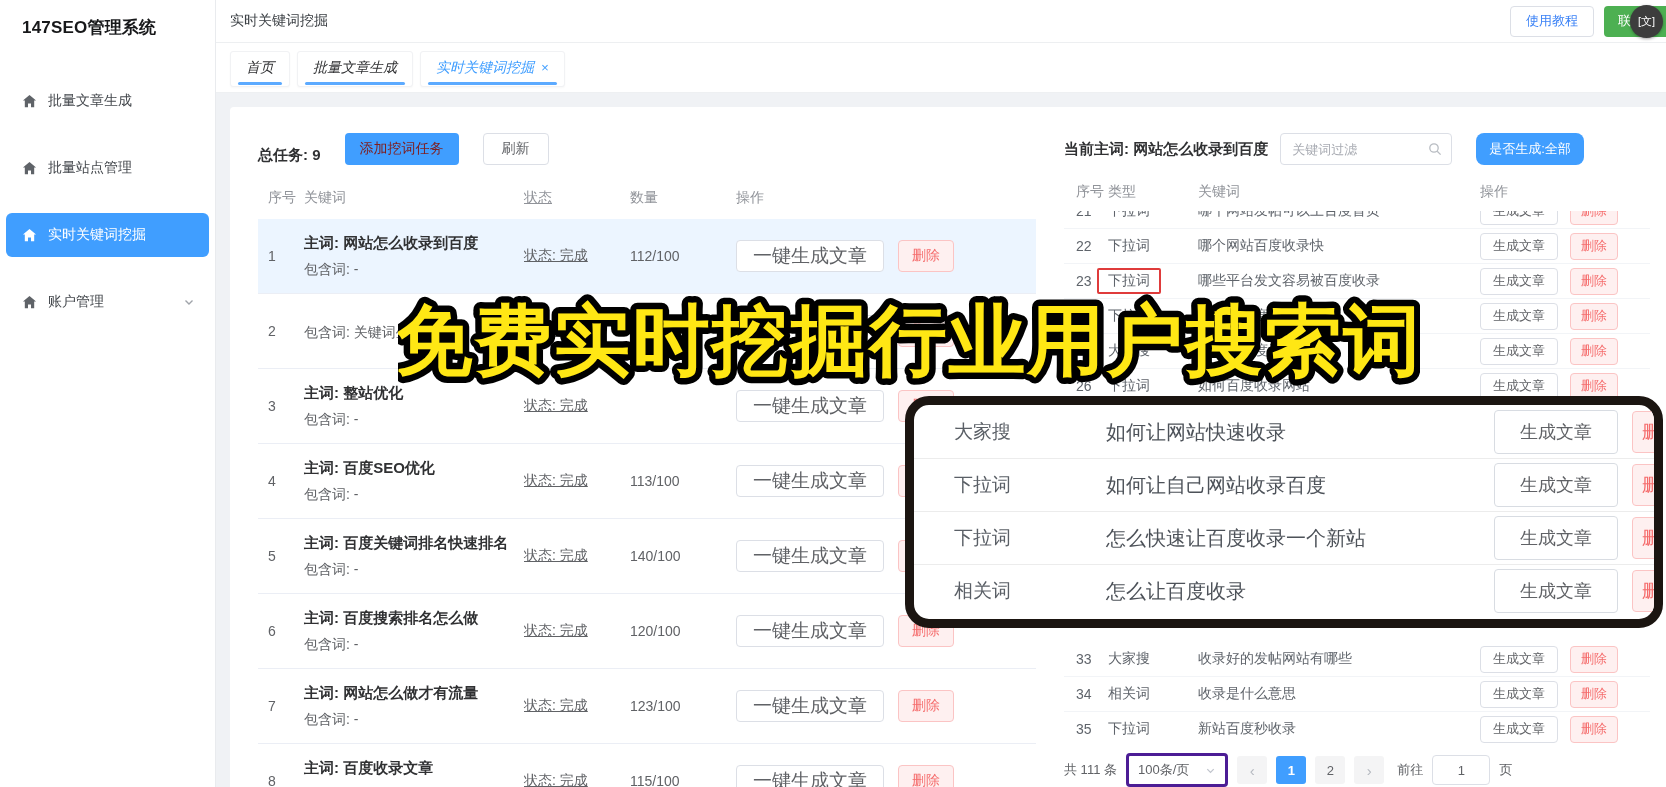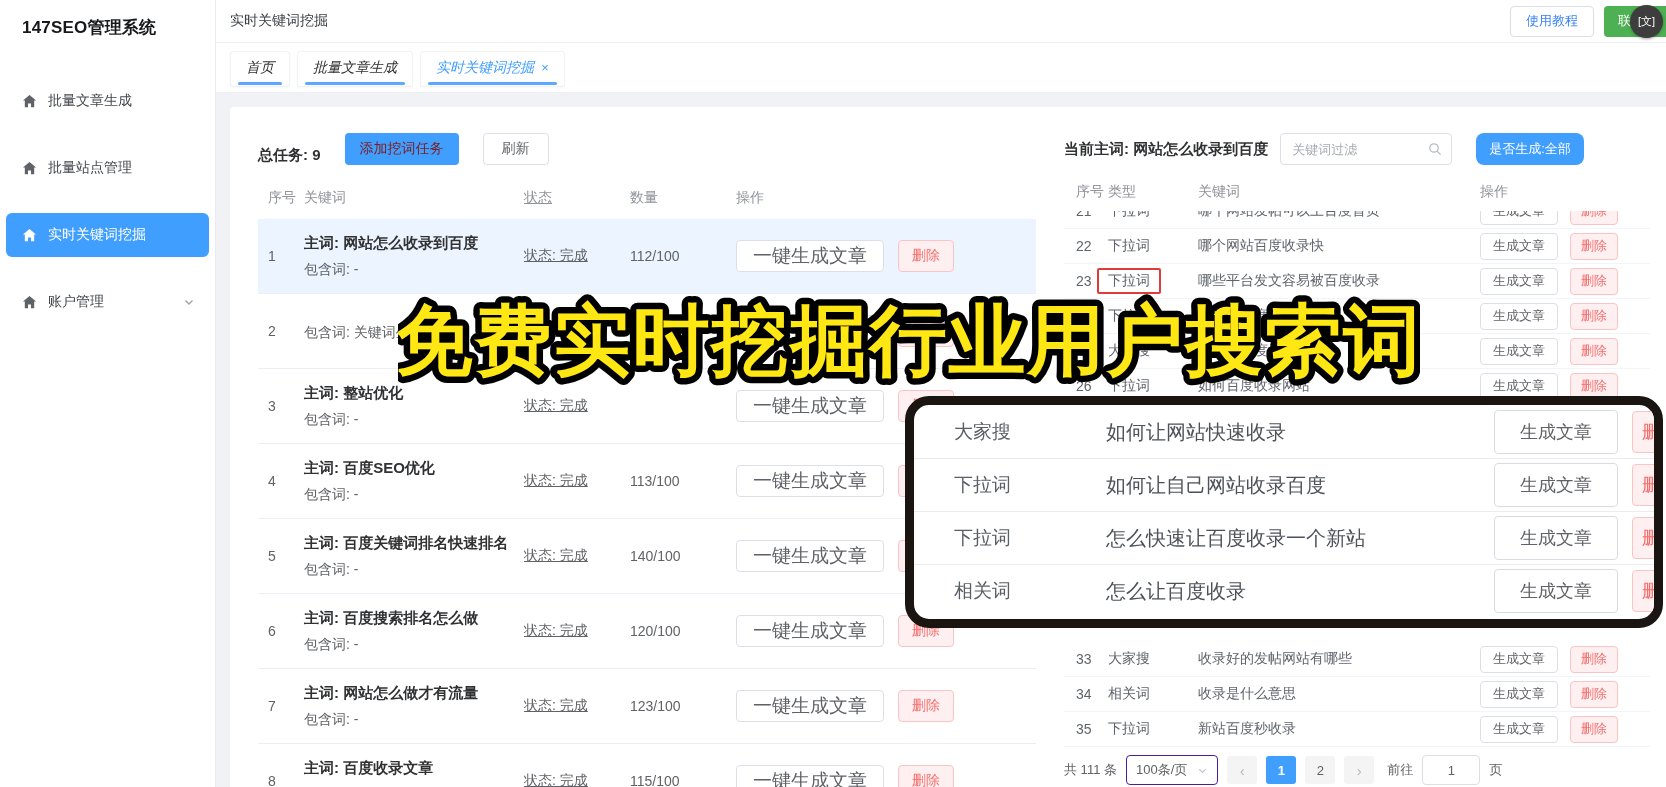--- a/index.html
+++ b/index.html
@@ -57,22 +57,22 @@
   .lrow{display:flex;align-items:center;border-bottom:1px solid #ebeef5;padding:9px 0;min-height:56px;font-size:14px;color:#606266;}
   .lrow.hl{background:#ecf5ff;}
   .kw-main{font-weight:bold;color:#303133;font-size:15px;line-height:24px;}
   .kw-sub{color:#606266;font-size:14px;line-height:24px;margin-top:2px;}
   .lrow .c1{color:#606266;}
   .ops{display:flex;gap:14px;align-items:center;}
   .btn-gen-lg{height:32px;padding:0 16px;border:1px solid #dcdfe6;border-radius:4px;background:#fff;color:#606266;font-size:19px;cursor:pointer;}
   .btn-del{height:32px;padding:0 13px;background:#fef0f0;border:1px solid #fbc4c4;border-radius:4px;color:#f56c6c;font-size:14px;cursor:pointer;}
 
   .pager{display:flex;align-items:center;gap:9px;margin-top:16px;color:#606266;font-size:13px;}
-  .select{height:28px;border:1px solid #4c1d95;border-radius:4px;display:flex;align-items:center;
-          padding:0 9px;gap:10px;color:#606266;background:#fff;cursor:pointer;}
+  .select{height:28px;border:3px solid #4c1d95;border-radius:4px;display:flex;align-items:center;
+          padding:0 9px;gap:16px;color:#606266;background:#fff;cursor:pointer;}
   .pg-btn{width:30px;height:28px;background:#f4f4f5;border-radius:3px;display:flex;align-items:center;
           justify-content:center;color:#b4b8bf;font-size:15px;cursor:pointer;}
   .pg-cur{width:30px;height:28px;background:#409eff;border-radius:3px;display:flex;align-items:center;
           justify-content:center;color:#fff;font-size:13px;font-weight:bold;cursor:pointer;}
   .pg-num{width:30px;height:28px;background:#f4f4f5;border-radius:3px;display:flex;align-items:center;
           justify-content:center;color:#606266;font-size:13px;cursor:pointer;}
   .goto-input{width:52px;height:26px;border:1px solid #dcdfe6;border-radius:4px;text-align:center;
               color:#606266;font-size:13px;outline:none;font-family:inherit;}
 
   

